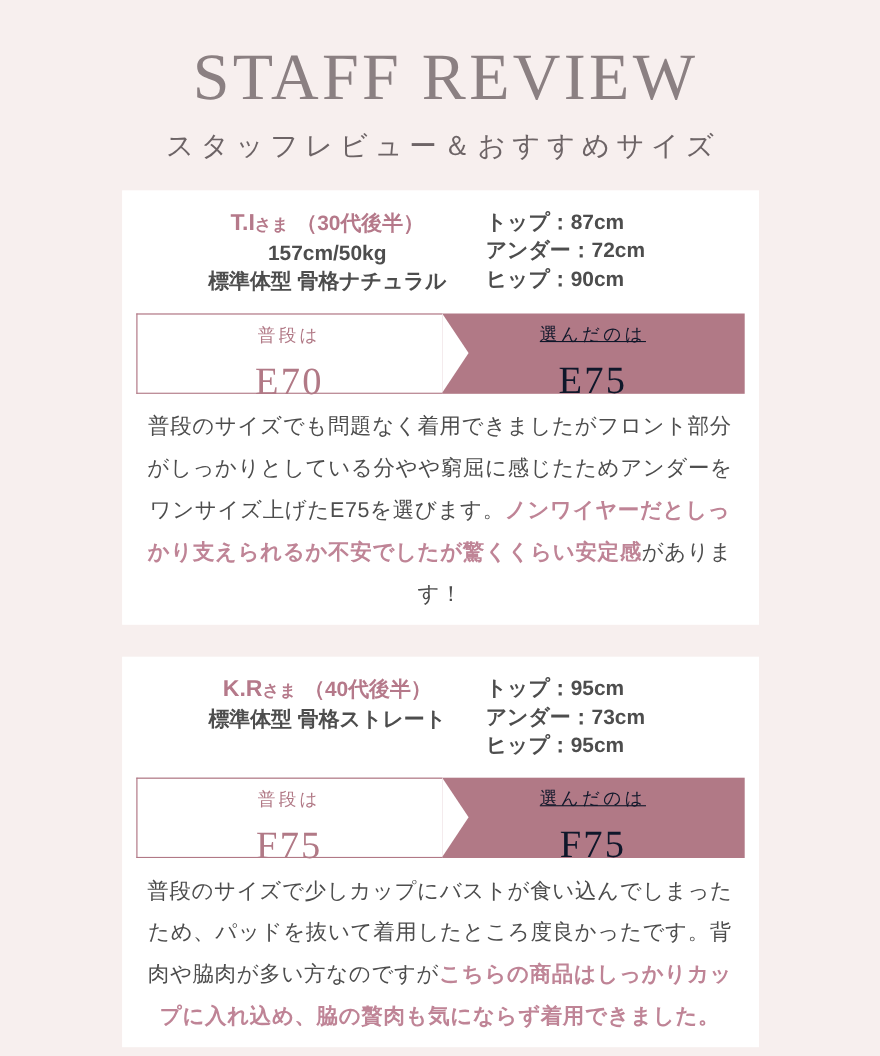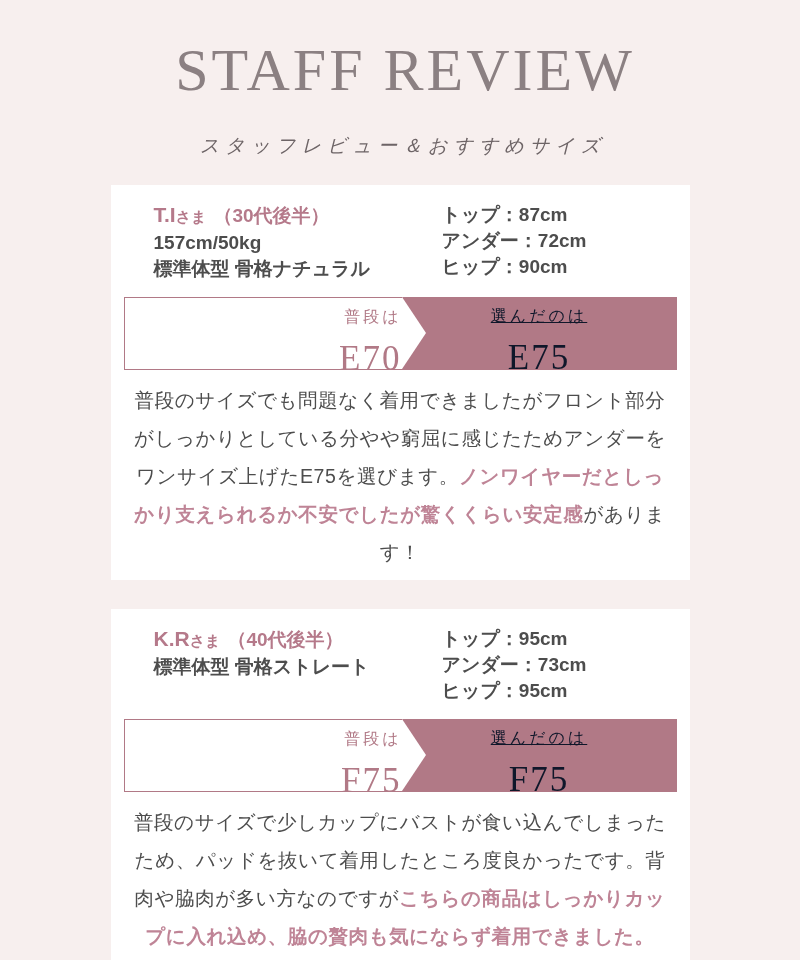--- a/index.html
+++ b/index.html
@@ -14,42 +14,42 @@
   }
   *{margin:0;padding:0;box-sizing:border-box;}
   body{width:800px;height:960px;background:var(--bg);
        font-family:"Liberation Sans",sans-serif;overflow:hidden;}
   .page{width:800px;height:960px;background:var(--bg);}
 
   .page-header{text-align:center;padding-top:40px;}
   .page-title{font-family:"Liberation Serif",serif;font-weight:400;
               font-size:60px;line-height:1;color:var(--title);
               letter-spacing:3px;margin-left:10px;}
-  .page-subtitle{margin-top:36px;font-size:19px;line-height:19px;
-                 color:var(--subtitle);letter-spacing:6px;padding-left:6px;font-style:italic;}
+  .page-subtitle{margin-top:24px;font-size:25px;line-height:19px;
+                 color:var(--subtitle);letter-spacing:6px;padding-left:6px;}
 
   .card{width:579px;margin:30px auto 0;background:var(--card);
         padding:17px 0 9px;}
   .card + .card{margin-top:29px;}
 
   .card-header{display:flex;padding-left:43px;}
-  .col-left{width:288px;}
+  .col-left{width:288px;text-align:center;}
   .col-right{flex:1;}
   .card-header p{font-size:19px;line-height:26px;font-weight:bold;
                  color:var(--dark);}
   .reviewer{color:var(--name-pink);white-space:nowrap;}
   .reviewer .rname{font-size:21px;color:var(--name-pink);}
   .reviewer .honor{font-size:15px;color:var(--name-pink);}
   .reviewer .age{font-size:19px;color:var(--name-pink);margin-left:7px;}
 
   .size-banner{position:relative;height:73px;margin:15px 13px 0;
                background:var(--mauve);}
   .banner-left{position:absolute;left:0;top:0;height:100%;width:278px;
                background:#fff;border:1px solid var(--mauve);
-               border-right:none;text-align:right;z-index:1;}
+               border-right:none;text-align:center;z-index:1;}
   .banner-left::after{content:"";position:absolute;left:100%;top:-1px;
                width:0;height:0;
                border-top:36.5px solid transparent;
                border-bottom:36.5px solid transparent;
                border-left:24px solid #fff;}
   .banner-right{position:absolute;left:278px;right:0;top:0;height:100%;
                 text-align:center;}
   .banner-label{font-family:"Liberation Serif",serif;font-size:16px;
                 letter-spacing:3px;margin-top:9px;color:var(--mauve);}
   .banner-right .banner-label{color:#0f172a;text-decoration:underline;}

